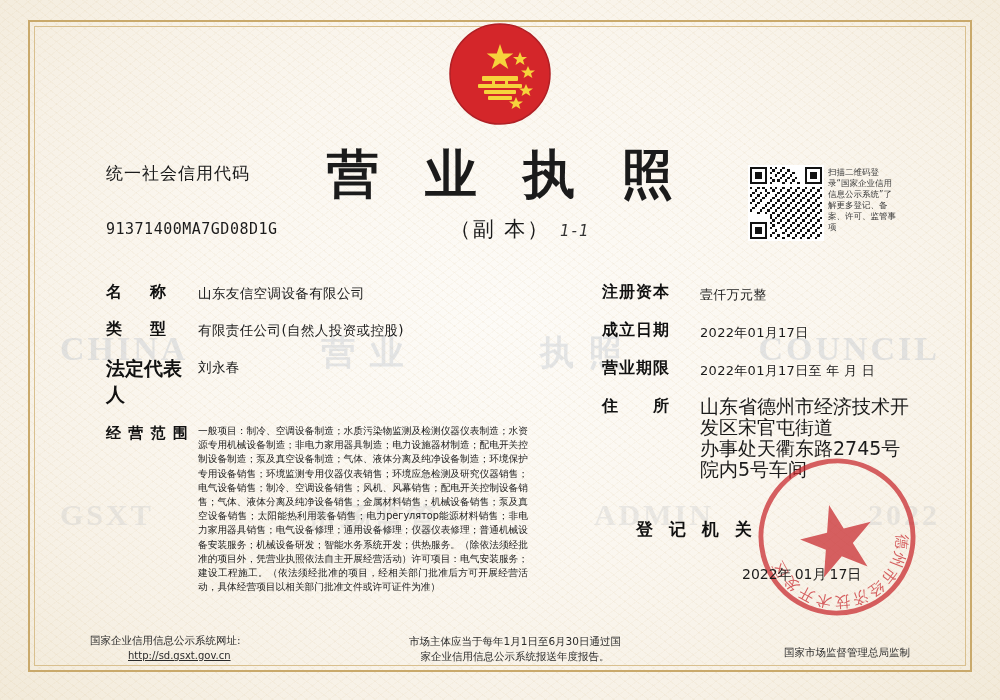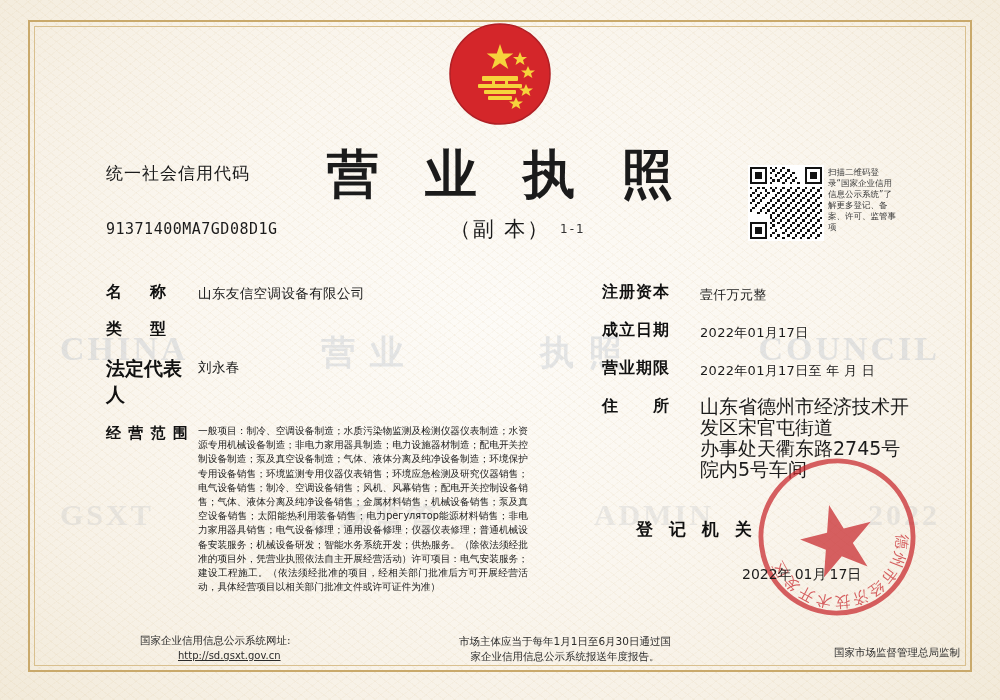--- a/index.html
+++ b/index.html
@@ -59,21 +59,21 @@
     font-size:52px;font-weight:bold;letter-spacing:14px;
     color:#1b1b1b;
     text-indent:14px;
   }
   .subtitle{
     position:absolute;left:0;right:0;top:215px;text-align:center;
     font-size:21px;color:#1b1b1b;letter-spacing:2px;
   }
   .serial{
     position:absolute;left:560px;top:222px;
-    font-size:12px;color:#333;letter-spacing:2px;
+    font-size:15px;color:#333;letter-spacing:2px;font-style:italic;
   }
 
   
   .code-label{
     position:absolute;left:106px;top:162px;
     font-size:17px;font-weight:normal;color:#1b1b1b;letter-spacing:1px;
   }
   .code-value{
     position:absolute;left:106px;top:192px;
     font-size:15px;color:#1b1b1b;letter-spacing:.5px;
@@ -129,21 +129,21 @@
   
   .seal{
     position:absolute;left:752px;top:452px;width:170px;height:170px;
     transform:rotate(-14deg);
     opacity:.72;
   }
 
   
   .footer{
     position:absolute;left:40px;right:40px;bottom:36px;
-    display:flex;justify-content:flex-end;align-items:flex-start;
+    display:flex;justify-content:center;align-items:flex-start;
     font-size:10.5px;color:#2b2b2b;
   }
   .footer .left{width:260px;}
   .footer .left .url{
     display:block;margin-left:38px;margin-top:2px;
     color:#2b2b2b;text-decoration:underline;font-size:10px;
   }
   .footer .center{text-align:center;line-height:15px;width:330px;}
   .footer .right{text-align:right;width:230px;padding-top:12px;}
 </style>
@@ -418,20 +418,21 @@
 
   <div class="fields-left">
 
     <div class="row">
       <div class="lbl">名　称</div>
       <div class="val">山东友信空调设备有限公司</div>
     </div>
 
     <div class="row">
       <div class="lbl">类　型</div>
+      <div class="val">有限责任公司(自然人投资或控股)</div>
     </div>
 
     <div class="row">
       <div class="lbl" style="letter-spacing:0;font-size:19px;">法定代表人</div>
       <div class="val">刘永春</div>
     </div>
 
     <div class="row">
       <div class="lbl" style="letter-spacing:1px;font-size:15px;">经 营 范 围</div>
       <div class="scope-val">一般项目：制冷、空调设备制造；水质污染物监测及检测仪器仪表制造；水资源专用机械设备制造；非电力家用器具制造；电力设施器材制造；配电开关控制设备制造；泵及真空设备制造；气体、液体分离及纯净设备制造；环境保护专用设备销售；环境监测专用仪器仪表销售；环境应急检测及研究仪器销售；电气设备销售；制冷、空调设备销售；风机、风幕销售；配电开关控制设备销售；气体、液体分离及纯净设备销售；金属材料销售；机械设备销售；泵及真空设备销售；太阳能热利用装备销售；电力регулятор能源材料销售；非电力家用器具销售；电气设备修理；通用设备修理；仪器仪表修理；普通机械设备安装服务；机械设备研发；智能水务系统开发；供热服务。（除依法须经批准的项目外，凭营业执照依法自主开展经营活动）许可项目：电气安装服务；建设工程施工。（依法须经批准的项目，经相关部门批准后方可开展经营活动，具体经营项目以相关部门批准文件或许可证件为准）</div>

